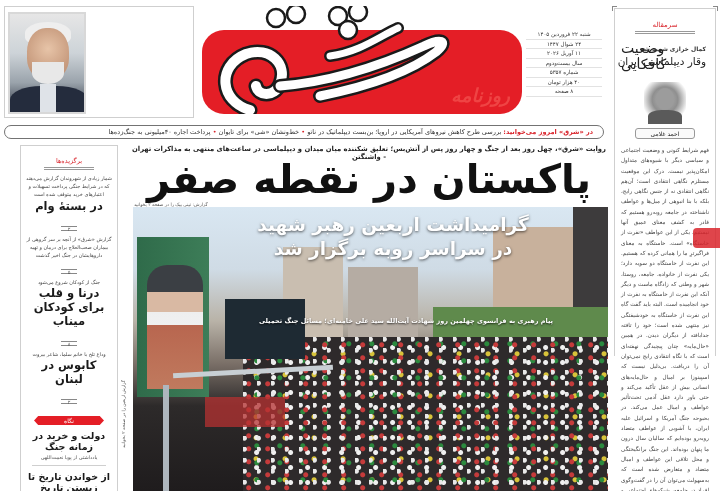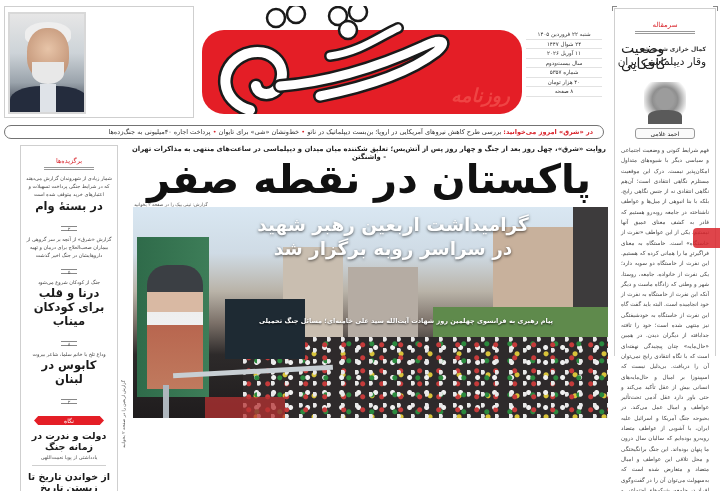--- a/index.html
+++ b/index.html
@@ -62,21 +62,21 @@
   .leftcol .badge { display: inline-block; background: #e41e26; color: #fff; font-size: 6px; padding: 1px 30px; clip-path: polygon(6% 0, 94% 0, 100% 50%, 94% 100%, 6% 100%, 0 50%); margin: 4px 0 3px; }
   .leftcol .op-title { font-size: 9.5px; font-weight: bold; margin-top: 2px; }
   .leftcol .byline { font-size: 5px; color: #555; margin: 2px 0 5px; }
   .leftcol .sep { height: 1px; background: #cfcfcf; margin: 3px 6px 5px; }
 
   
   .kicker { left: 132px; top: 145px; width: 474px; text-align: center; font-size: 6.8px; font-weight: bold; color: #222; }
   .headline { left: 132px; top: 156px; width: 474px; text-align: center; font-size: 40px; font-weight: 900; font-family: "DejaVu Sans", sans-serif; letter-spacing: -0.5px; color: #111; line-height: 46px; }
   .photo-credit { left: 134px; top: 202px; font-size: 4.5px; color: #555; direction: rtl; }
 
-  .main-photo { left: 133px; top: 207px; width: 475px; height: 211px; overflow: hidden;
+  .main-photo { left: 133px; top: 207px; width: 475px; height: 284px; overflow: hidden;
     background: linear-gradient(180deg, #d9e7f2 0%, #cfdbe5 22%, #b9b3a8 40%, #7b7068 55%, #2d2a2a 70%, #1f1c1d 100%); }
   .bldg { position: absolute; }
   .crowd { position: absolute; left: 110px; top: 130px; width: 370px; height: 160px;
     background:
       radial-gradient(circle at 10% 20%, #e8e8e8 0 2px, transparent 3px),
       radial-gradient(circle at 30% 60%, #c63b3b 0 2px, transparent 3px),
       radial-gradient(circle at 60% 40%, #2b8a3e 0 2px, transparent 3px),
       radial-gradient(circle at 80% 70%, #f0f0f0 0 2px, transparent 3px),
       radial-gradient(circle at 45% 80%, #d8c33a 0 2px, transparent 3px);
     background-size: 14px 11px, 19px 13px, 23px 17px, 17px 15px, 29px 21px;
@@ -182,21 +182,21 @@
     <span class="page-marker marker">۸</span>
   </div>
   <div>
     <div class="kick">وداع تلخ با خانم سلما، شاعر بیروت</div>
     <div class="hl">کابوس در لبنان</div>
     <span class="page-marker marker">۲</span>
   </div>
 
   <div class="badge">نگاه</div>
   <div>
-    <div class="op-title">دولت و ندرت در زمانه جنگ</div>
+    <div class="op-title">دولت و خرید در زمانه جنگ</div>
     <div class="byline">یادداشتی از پویا نعمت‌اللهی</div>
   </div>
   <div class="sep"></div>
   <div>
     <div class="op-title">از خواندن تاریخ تا زیستن تاریخ</div>
 
   </div>
 </div>
 
 <div class="abs kicker">روایت «شرق»، چهل روز بعد از جنگ و چهار روز پس از آتش‌بس؛ تعلیق شکننده میان میدان و دیپلماسی در ساعت‌های منتهی به مذاکرات تهران - واشنگتن</div>

